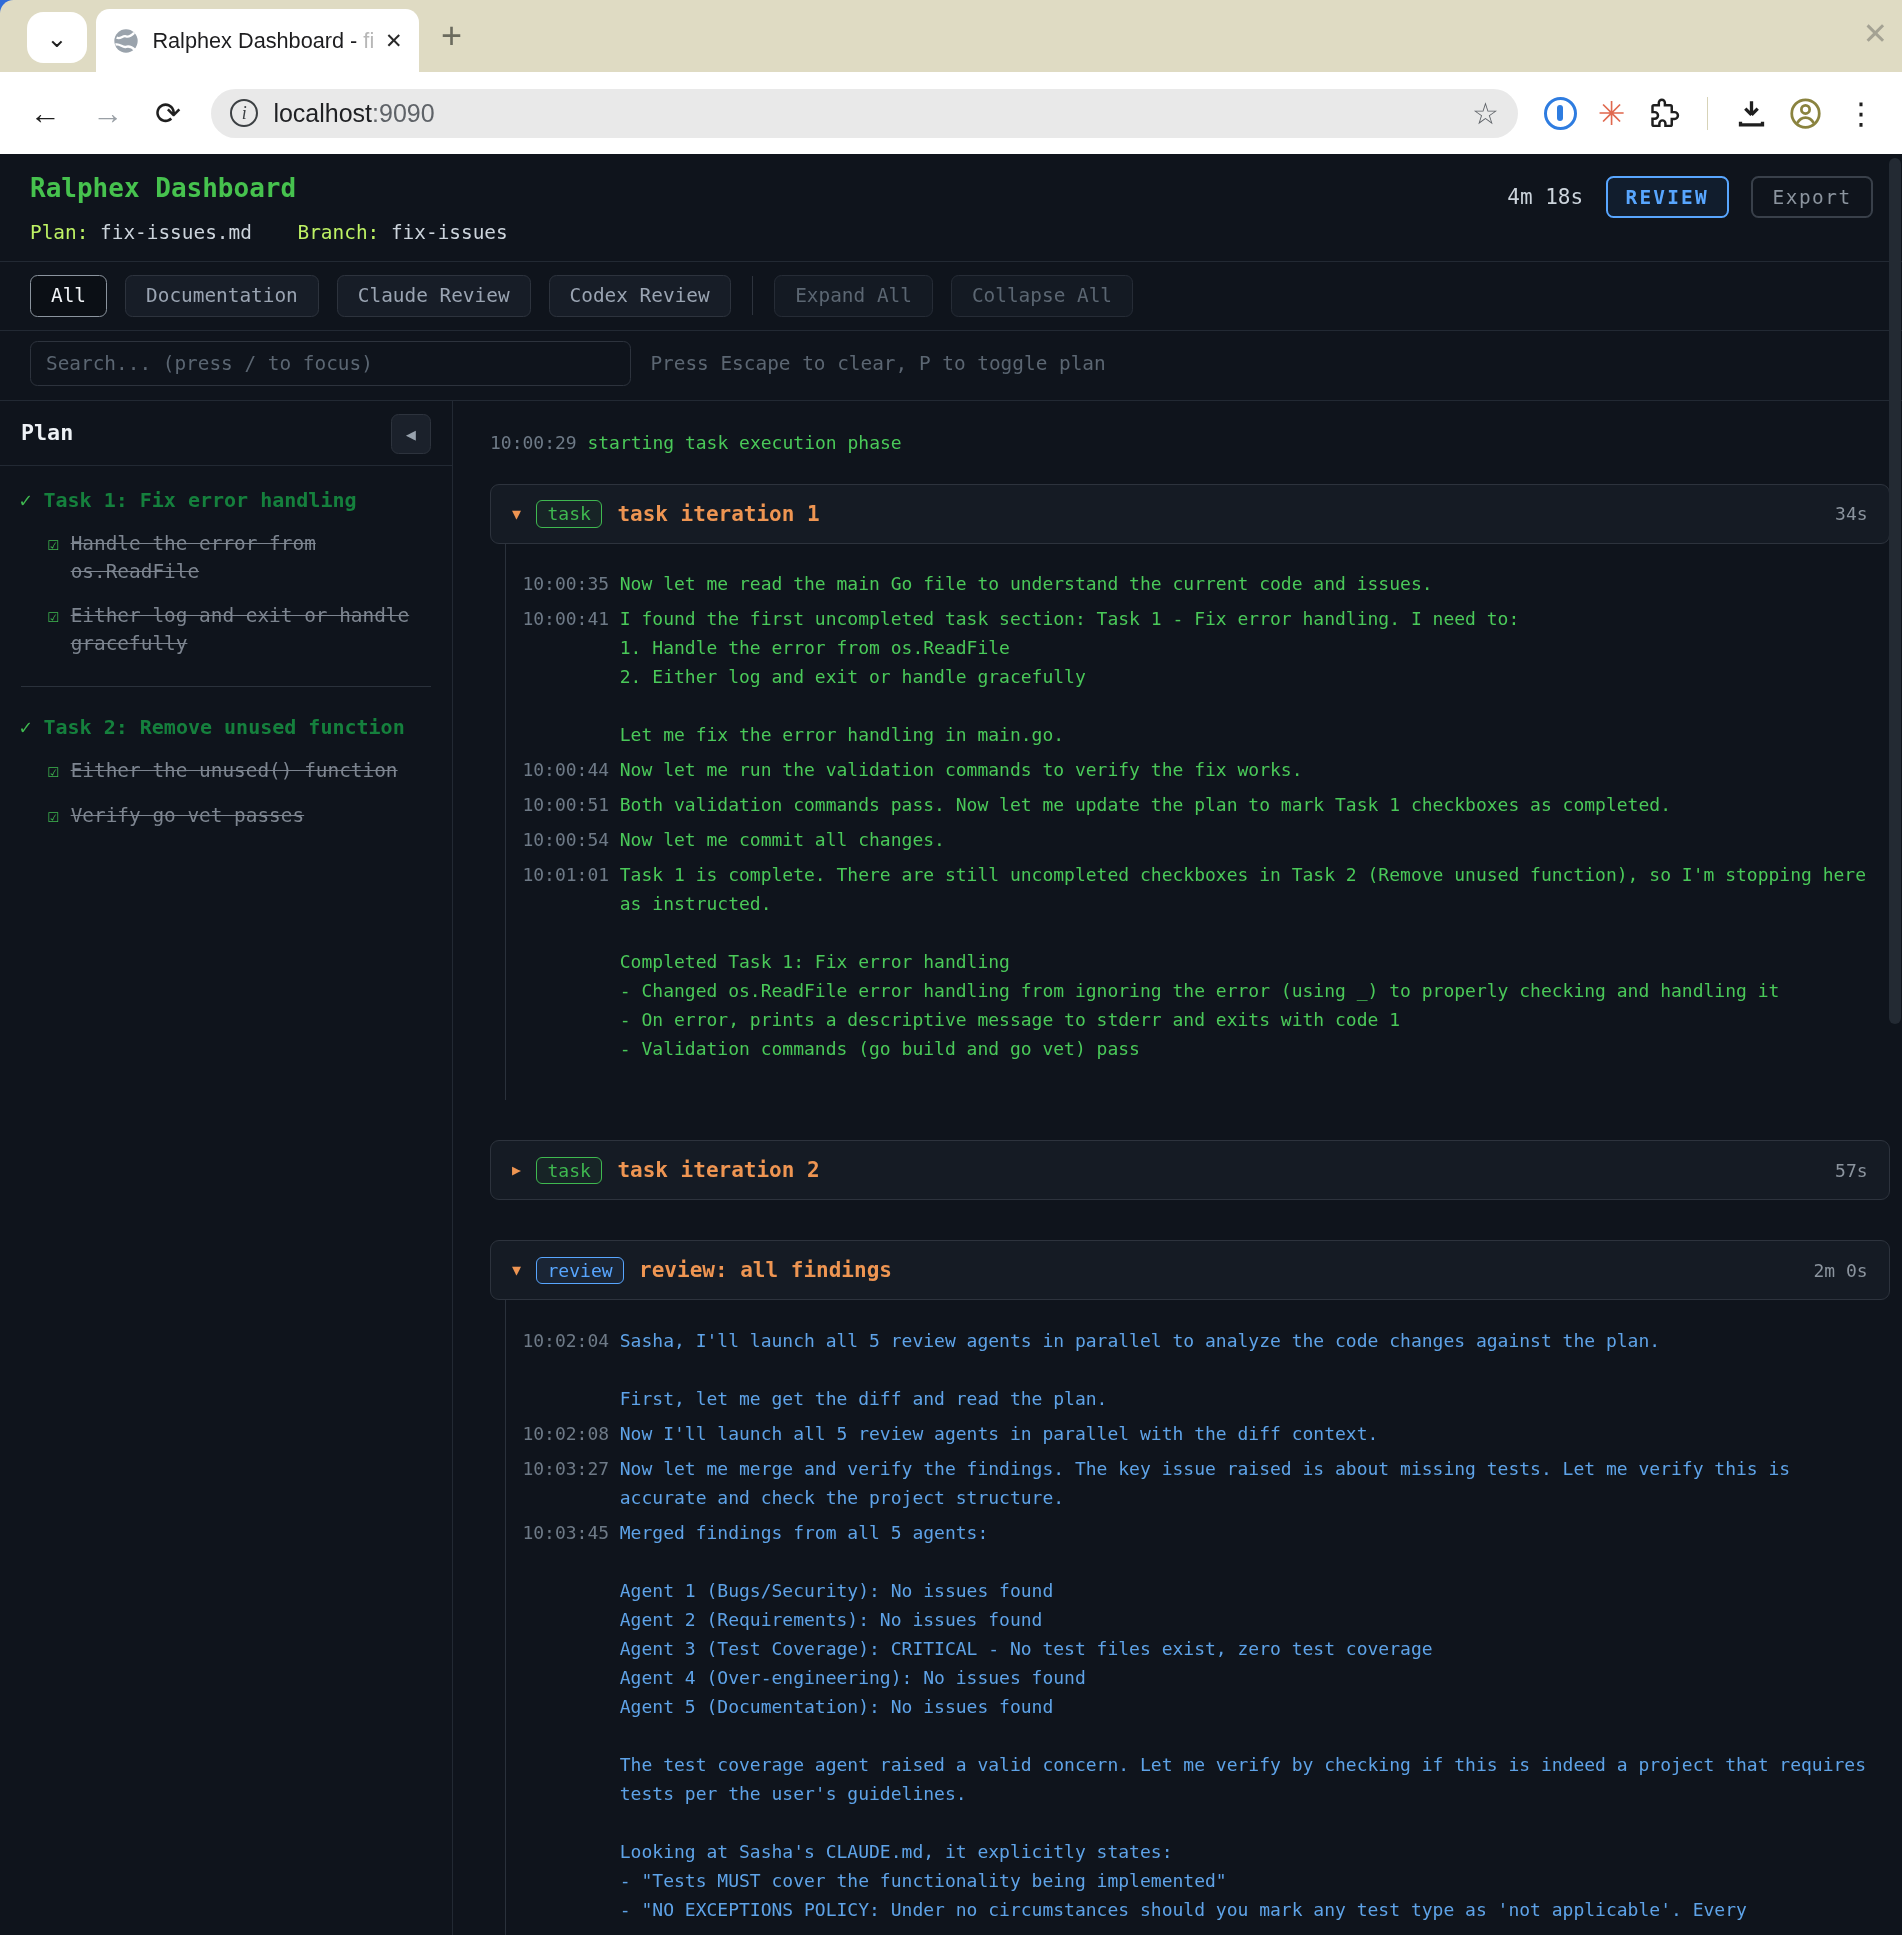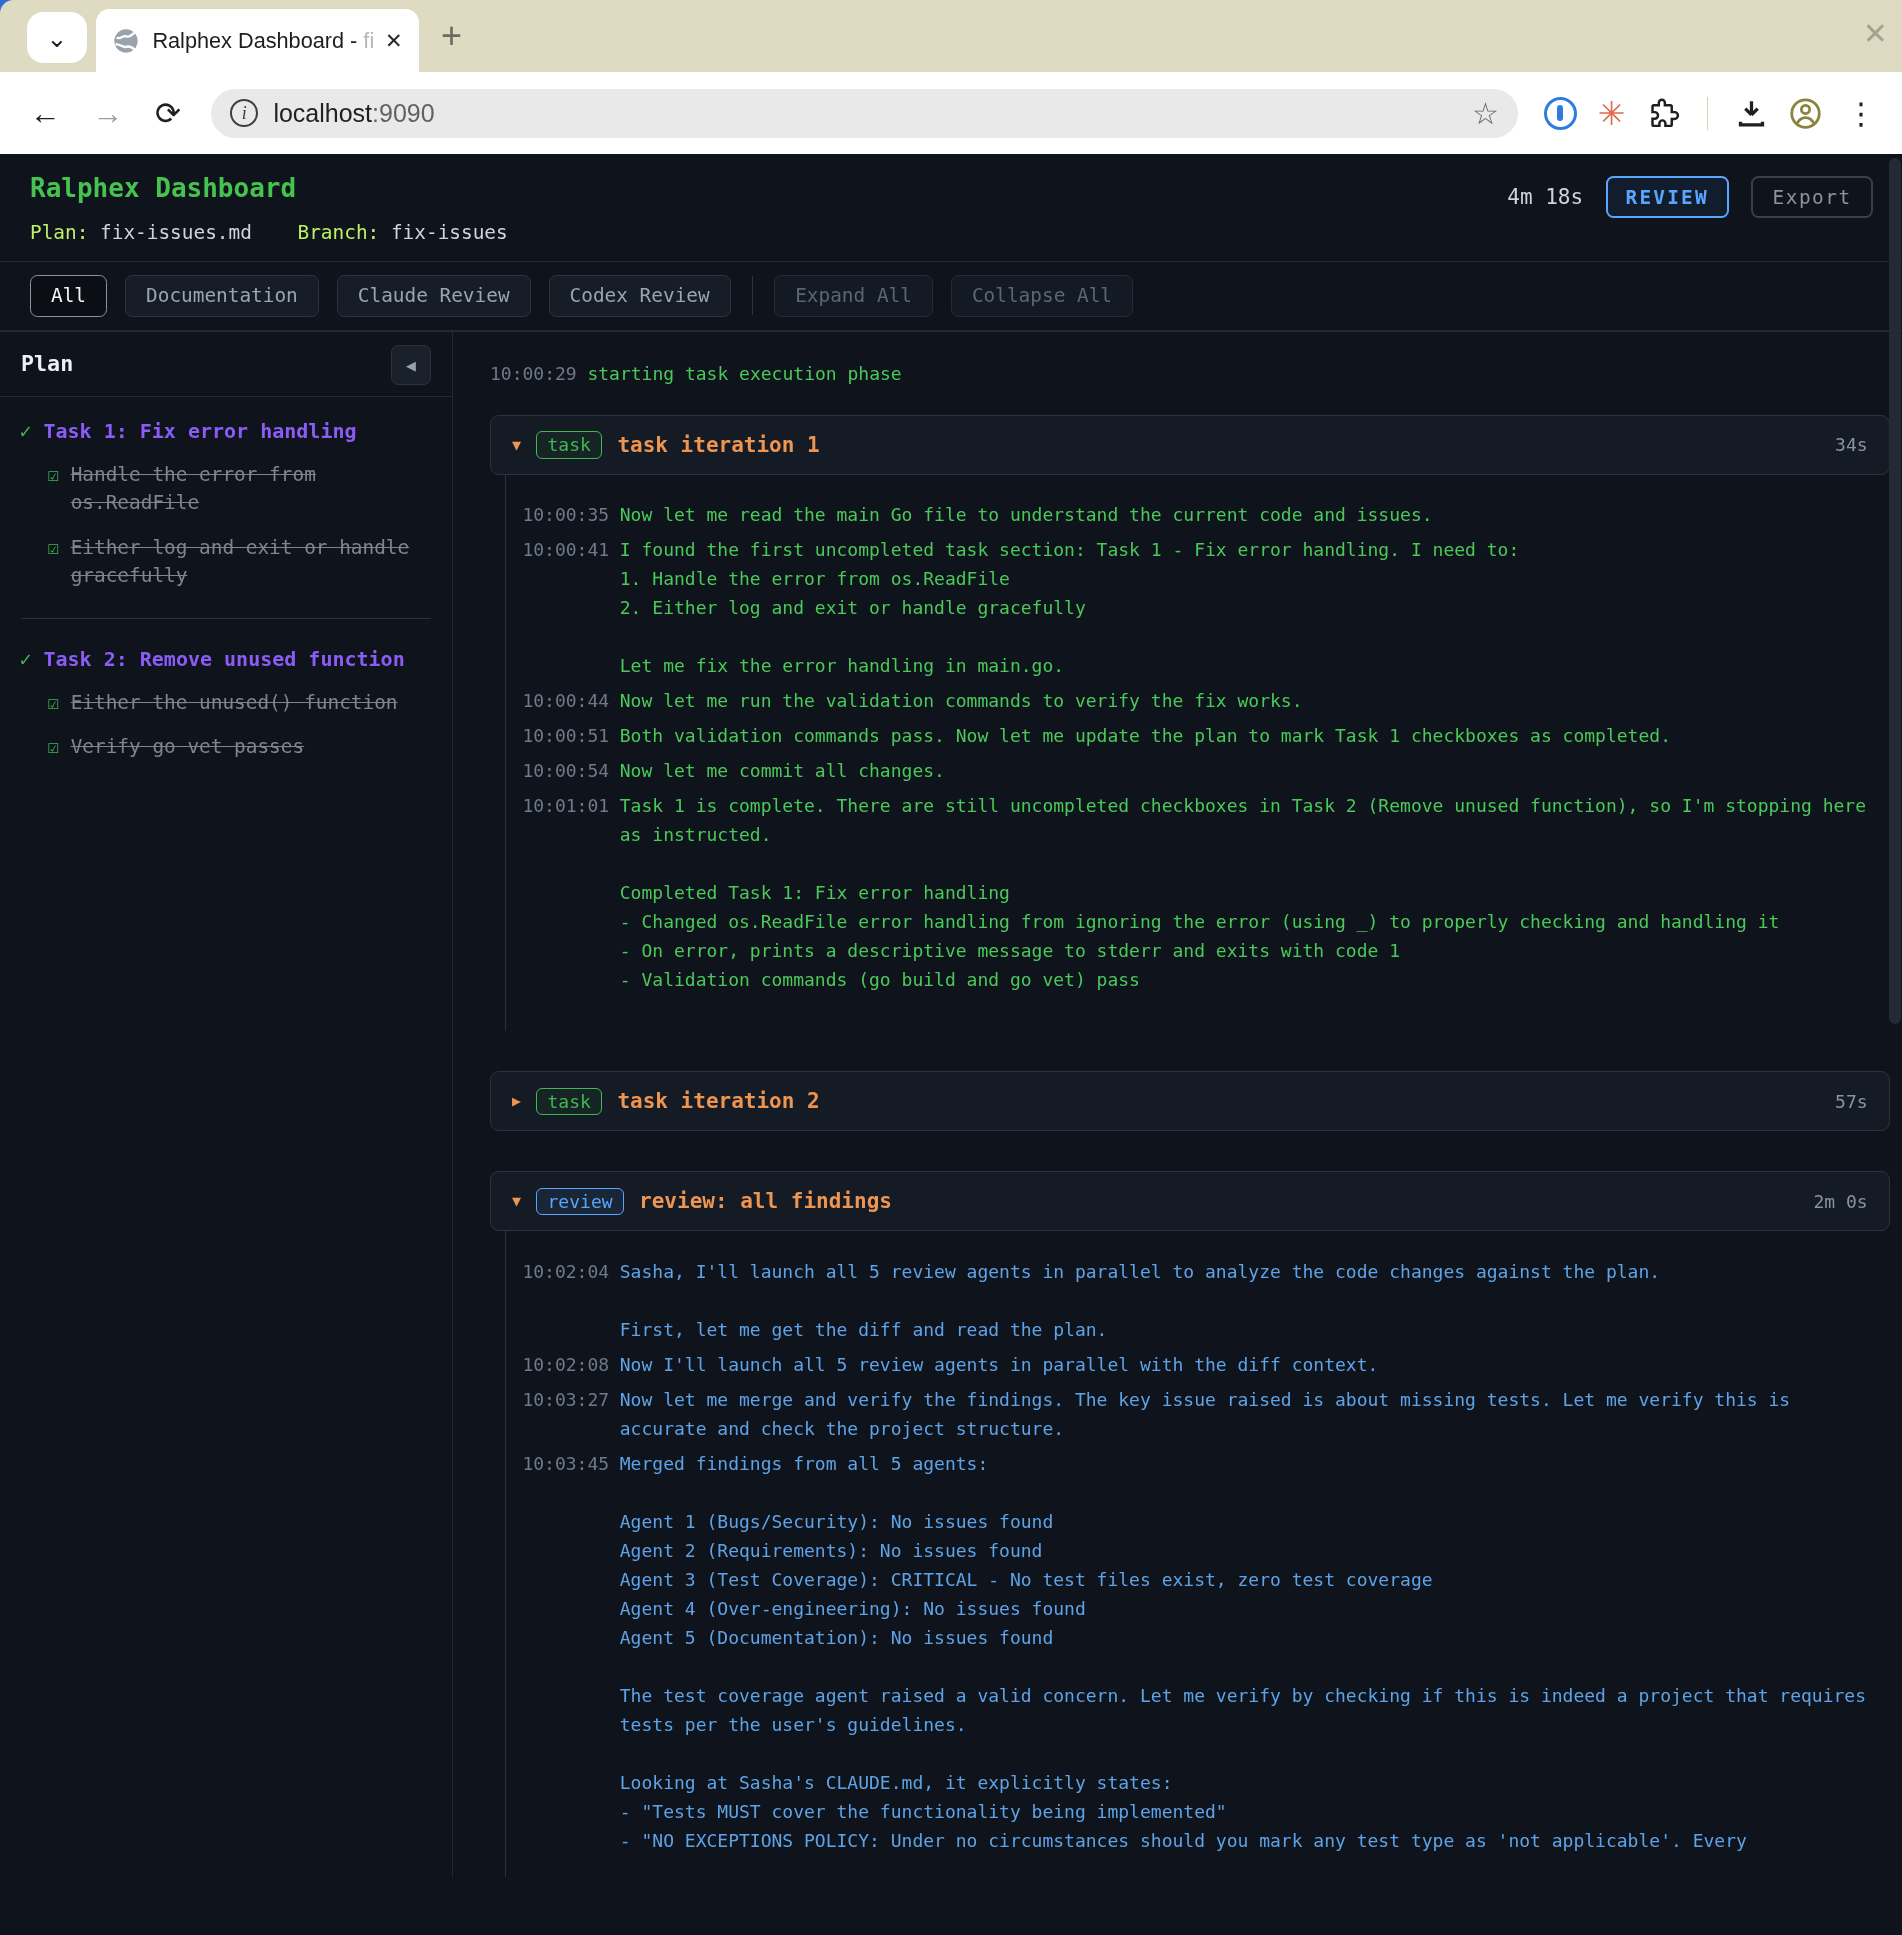--- a/index.html
+++ b/index.html
@@ -75,21 +75,21 @@
   
   .sidebar { width:453px; border-right:1.5px solid #222933; flex-shrink:0; }
   .sidebar-header { position:relative; padding:19.4px 21px; border-bottom:1.5px solid #222933; }
   .sidebar-title { font-size:21.7px; font-weight:bold; color:#eef2f6; }
   .collapse-btn { position:absolute; right:21px; top:13.4px; width:40px; height:40px; background:#1b212b;
     border:1.5px solid #2d333d; border-radius:7.5px; color:#98a2ad; font-size:16.4px;
     display:flex; align-items:center; justify-content:center; font-family:inherit;}
   .task-list { padding:22.4px 19.4px 0 19.4px; }
   .task-head { display:flex; gap:12px; font-size:20px; }
   .task-check { color:#3fb950; }
-  .task-title { color:#8b5cf6; font-weight:bold; }
+  .task-title { color:#15803d; font-weight:bold; }
   .task-items { margin:18px 0 0 28px; }
   .task-item { display:flex; gap:12px; margin-bottom:16.4px; }
   .cb-icon { color:#3fb950; font-size:18.7px; line-height:28px; }
   .task-item-text { color:#7d8590; font-size:19.4px; line-height:28px; text-decoration:line-through; }
   .task-divider { border-top:1.5px solid #2a313b; margin:28px 1.5px 28px 1.5px; }
 
   
   .main { flex:1; padding:27px 13.4px 0 37px; overflow:hidden; position:relative; }
   .entry { display:flex; gap:19.4px; margin-bottom:6px; }
   .ts { color:#6e7a87; font-size:18px; line-height:29px; flex-shrink:0; width:78px; }
@@ -186,20 +186,24 @@
 
     <button class="chip active">All</button>
       <button class="chip">Documentation</button>
       <button class="chip">Claude Review</button>
       <button class="chip">Codex Review</button>
       <span class="chip-divider"></span>
     <button class="chip ghost">Expand All</button>
     <button class="chip ghost">Collapse All</button>
   </div>
 
+  <div class="search-row">
+    <input class="search-input" placeholder="Search... (press / to focus)" style="">
+    <span class="search-hint">Press Escape to clear, P to toggle plan</span>
+  </div>
 
   <div class="content">
     <div class="sidebar">
       <div class="sidebar-header">
         <span class="sidebar-title">Plan</span>
         <button class="collapse-btn">
           <span>◀</span>
         </button>
       </div>
       <div class="task-list">

